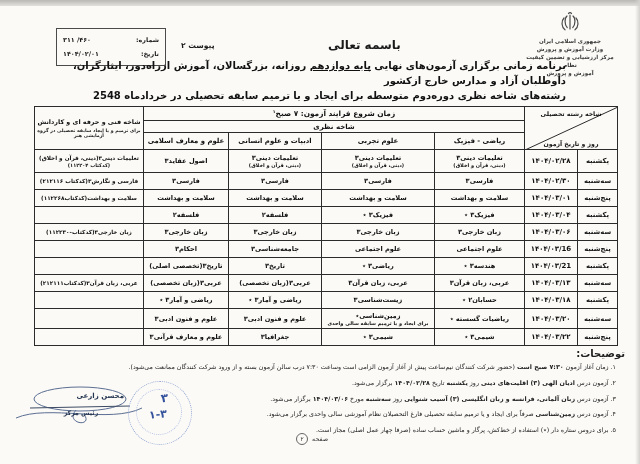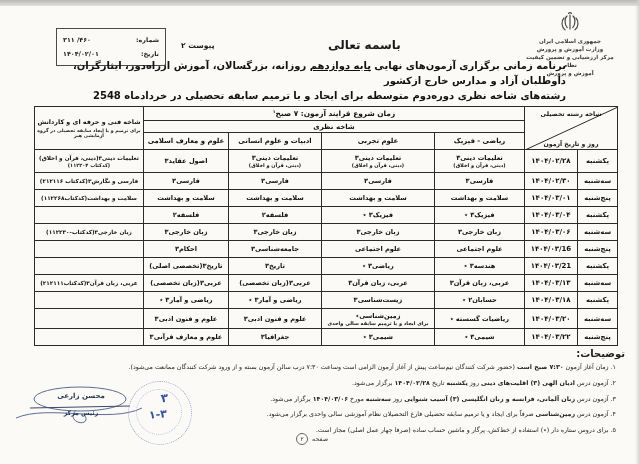--- a/index.html
+++ b/index.html
@@ -55,21 +55,21 @@
   .note .seg-b{font-weight:bold;}
 
   
   .pagemark{position:absolute;top:433px;left:296px;direction:rtl;font-size:6.3px;color:#333;}
   .rosette{display:inline-block;border:1px solid #666;border-radius:50%;width:10px;height:10px;
         line-height:10px;text-align:center;font-size:6px;margin-right:2px;}
 
   
   #sig{position:absolute;left:14px;top:384px;width:130px;height:58px;}
   #sig svg{position:absolute;top:0;left:0;}
-  .sig-name{position:absolute;top:8px;left:24px;width:86px;text-align:center;
+  .sig-name{position:absolute;top:8px;left:24px;width:86px;text-align:right;
         font-size:7px;font-weight:bold;color:#243550;direction:rtl;}
   .sig-title{position:absolute;top:25px;left:24px;width:86px;text-align:center;
         font-size:6.2px;font-weight:bold;color:#243550;direction:rtl;}
 
   
   #stamp{position:absolute;left:128px;top:381px;width:62px;height:62px;
         border:1.5px dotted #92a5d2;border-radius:50%;}
   #stamp .inner{position:absolute;left:7px;top:7px;width:44px;height:44px;
         border:1px dotted #b3c0e2;border-radius:50%;}
   .stamp-n1{position:absolute;top:9px;left:32px;font-size:12px;font-weight:bold;

